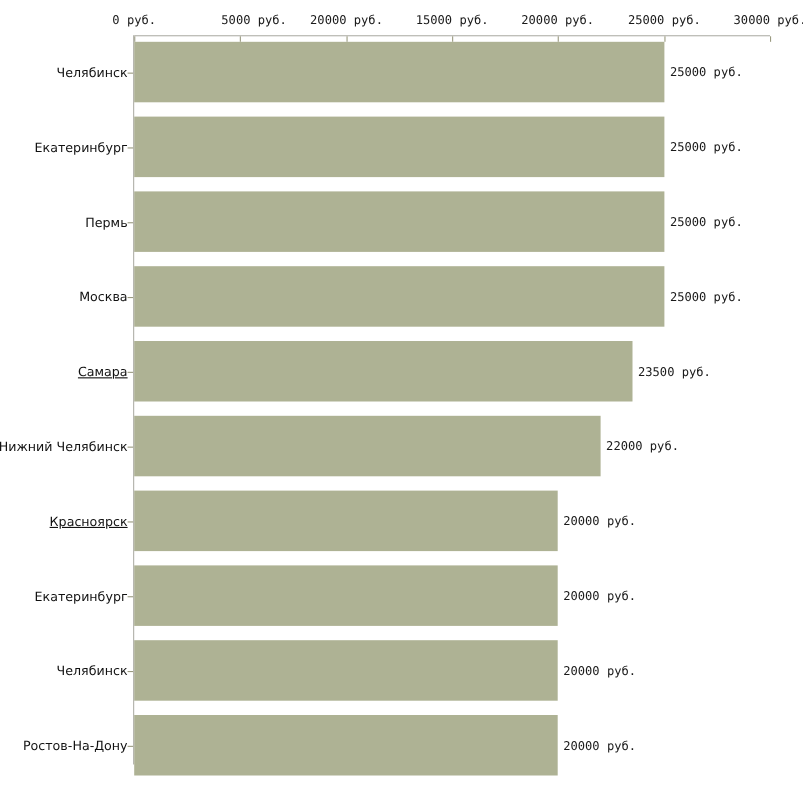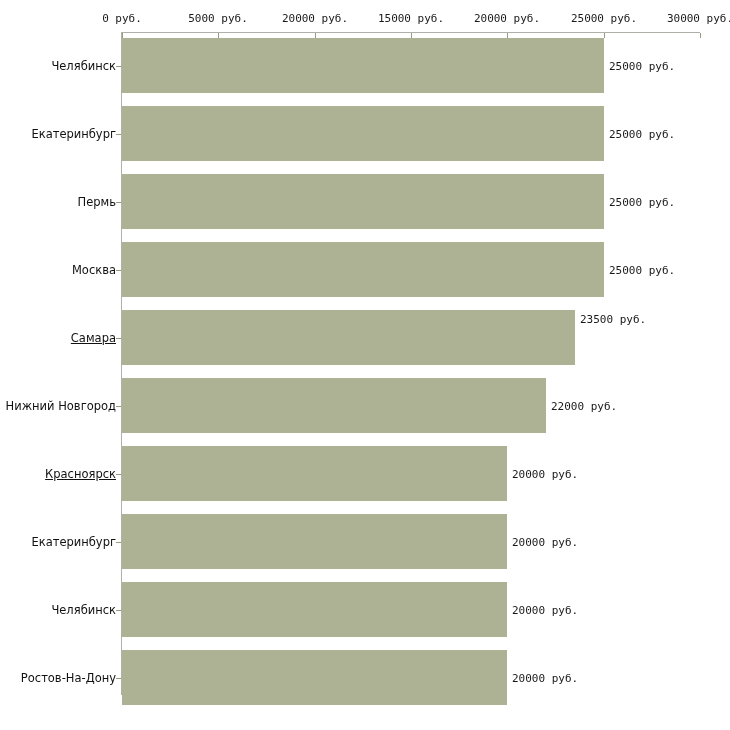--- a/index.html
+++ b/index.html
@@ -93,21 +93,21 @@
 </head>
 <body>
 
 <div id="chart-root">
 
   <div class="axis-line-x"></div>
   <div id="x-ticks">
       <div class="tick-x" style="left: 122px;"></div>
       <div class="tick-label-x" style="left: 122px;">0 руб.</div>
       <div class="tick-x" style="left: 218px;"></div>
-      <div class="tick-label-x" style="left: 218px; text-align: right;">5000 руб.</div>
+      <div class="tick-label-x" style="left: 231px; text-align: right;">5000 руб.</div>
       <div class="tick-x" style="left: 315px;"></div>
       <div class="tick-label-x" style="left: 315px;">20000 руб.</div>
       <div class="tick-x" style="left: 411px;"></div>
       <div class="tick-label-x" style="left: 411px;">15000 руб.</div>
       <div class="tick-x" style="left: 507px;"></div>
       <div class="tick-label-x" style="left: 507px;">20000 руб.</div>
       <div class="tick-x" style="left: 604px;"></div>
       <div class="tick-label-x" style="left: 604px;">25000 руб.</div>
       <div class="tick-x" style="left: 700px;"></div>
       <div class="tick-label-x" style="left: 700px;">30000 руб.</div>
@@ -119,42 +119,42 @@
       <div class="tick-label-y" style="top: 66px;">Челябинск</div>
       <div class="tick-y" style="top: 134px;"></div>
       <div class="tick-label-y" style="top: 134px;">Екатеринбург</div>
       <div class="tick-y" style="top: 202px;"></div>
       <div class="tick-label-y" style="top: 202px;">Пермь</div>
       <div class="tick-y" style="top: 270px;"></div>
       <div class="tick-label-y" style="top: 270px;">Москва</div>
       <div class="tick-y" style="top: 338px;"></div>
       <div class="tick-label-y" style="top: 338px; text-decoration: underline;">Самара</div>
       <div class="tick-y" style="top: 406px;"></div>
-      <div class="tick-label-y" style="top: 406px;">Нижний Новгород</div>
+      <div class="tick-label-y" style="top: 406px;">Нижний Челябинск</div>
       <div class="tick-y" style="top: 474px;"></div>
       <div class="tick-label-y" style="top: 474px; text-decoration: underline;">Красноярск</div>
       <div class="tick-y" style="top: 542px;"></div>
       <div class="tick-label-y" style="top: 542px;">Екатеринбург</div>
       <div class="tick-y" style="top: 610px;"></div>
       <div class="tick-label-y" style="top: 610px;">Челябинск</div>
       <div class="tick-y" style="top: 678px;"></div>
       <div class="tick-label-y" style="top: 678px;">Ростов-На-Дону</div>
     </div>
 
   <div id="bars-layer">
       <div class="bar" style="left: 122px; top: 38px; height: 55px; width: 482px; background: rgb(174, 178, 148);"></div>
       <div class="bar-value" style="left: 609px; top: 66px;">25000 руб.</div>
       <div class="bar" style="left: 122px; top: 106px; height: 55px; width: 482px; background: rgb(174, 178, 148);"></div>
       <div class="bar-value" style="left: 609px; top: 134px;">25000 руб.</div>
       <div class="bar" style="left: 122px; top: 174px; height: 55px; width: 482px; background: rgb(174, 178, 148);"></div>
       <div class="bar-value" style="left: 609px; top: 202px;">25000 руб.</div>
       <div class="bar" style="left: 122px; top: 242px; height: 55px; width: 482px; background: rgb(174, 178, 148);"></div>
       <div class="bar-value" style="left: 609px; top: 270px;">25000 руб.</div>
       <div class="bar" style="left: 122px; top: 310px; height: 55px; width: 453px; background: rgb(174, 178, 148);"></div>
-      <div class="bar-value" style="left: 580px; top: 319px;">23500 руб.</div>
+      <div class="bar-value" style="left: 580px; top: 338px;">23500 руб.</div>
       <div class="bar" style="left: 122px; top: 378px; height: 55px; width: 424px; background: rgb(174, 178, 148);"></div>
       <div class="bar-value" style="left: 551px; top: 406px;">22000 руб.</div>
       <div class="bar" style="left: 122px; top: 446px; height: 55px; width: 385px; background: rgb(174, 178, 148);"></div>
       <div class="bar-value" style="left: 512px; top: 474px;">20000 руб.</div>
       <div class="bar" style="left: 122px; top: 514px; height: 55px; width: 385px; background: rgb(174, 178, 148);"></div>
       <div class="bar-value" style="left: 512px; top: 542px;">20000 руб.</div>
       <div class="bar" style="left: 122px; top: 582px; height: 55px; width: 385px; background: rgb(174, 178, 148);"></div>
       <div class="bar-value" style="left: 512px; top: 610px;">20000 руб.</div>
       <div class="bar" style="left: 122px; top: 650px; height: 55px; width: 385px; background: rgb(174, 178, 148);"></div>
       <div class="bar-value" style="left: 512px; top: 678px;">20000 руб.</div>

